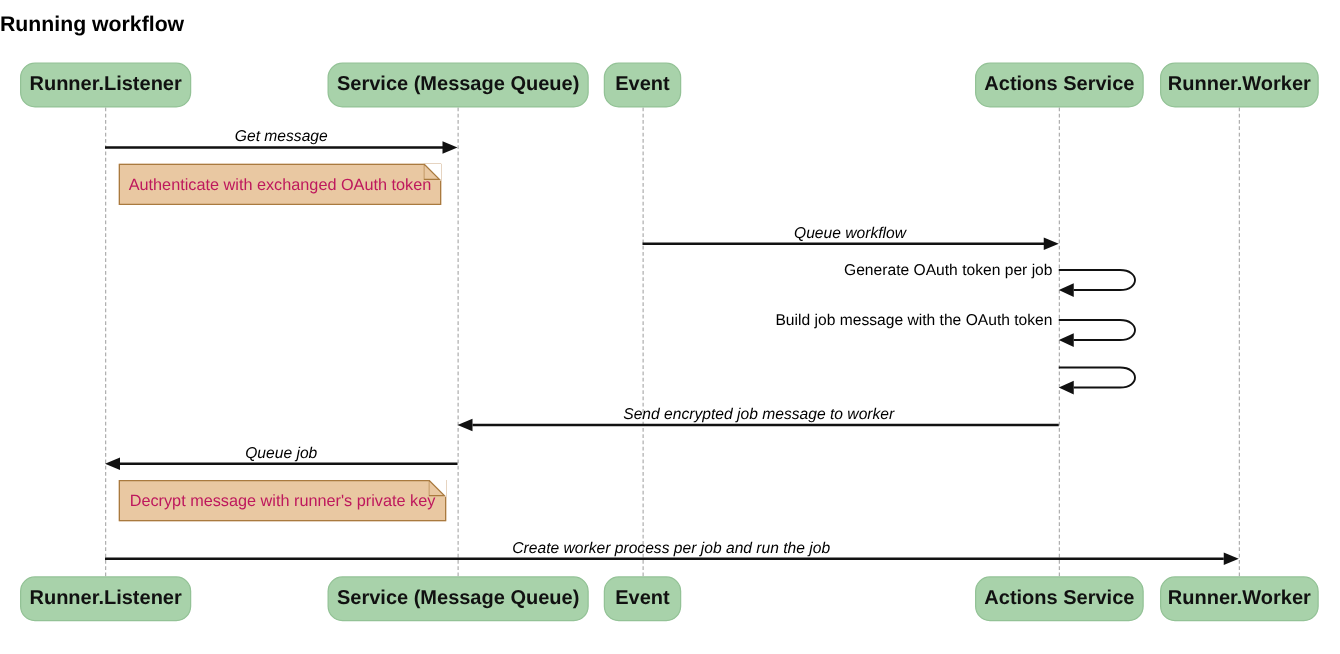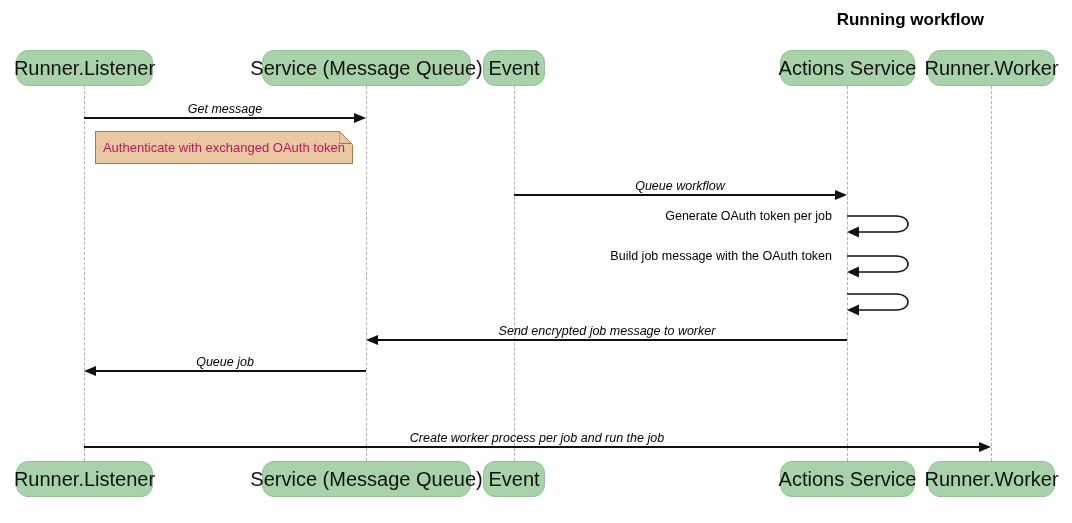--- a/index.html
+++ b/index.html
@@ -14,31 +14,32 @@
   #canvas{
     position:relative;
     width:1072px;height:523px;
     background:#ffffff;
     font-family:"Liberation Sans", sans-serif;
     color:#111;
     overflow:hidden;
   }
   .title{
     position:absolute;left:0;top:10px;width:984px;
-    text-align:right;font-size:17px;font-weight:bold;color:#000;
+    text-align:left;font-size:17px;font-weight:bold;color:#000;
   }
   .actor{
     position:absolute;height:36px;
     background:var(--actor-fill);
     border:1px solid var(--actor-border);
     border-radius:12px;
     display:flex;align-items:center;justify-content:center;
-    font-size:20px;color:#111;
+    font-size:16px;color:#111;
     box-sizing:border-box;
     white-space:nowrap;
+    font-weight:bold;
   }
   .lifeline{
     position:absolute;top:86px;height:375px;width:0;
     border-left:1px dashed var(--lifeline);
   }
   .msg-line{
     position:absolute;height:1.5px;background:var(--arrow);
   }
   .arrowhead-right{
     position:absolute;width:0;height:0;
@@ -50,21 +51,21 @@
     position:absolute;width:0;height:0;
     border-top:5px solid transparent;
     border-bottom:5px solid transparent;
     border-right:12px solid var(--arrow);
   }
   .msg-label{
     position:absolute;transform:translateX(-50%);
     font-size:12.5px;color:#000;white-space:nowrap;line-height:16px;font-style:italic;
   }
   .loop-label{
-    position:absolute;right:240px;text-align:right;
+    position:absolute;right:230px;text-align:right;
     font-size:12.5px;color:#000;white-space:nowrap;line-height:16px;
   }
   .self-loop{position:absolute;left:846px;width:70px;height:26px;}
   .self-loop path{stroke:var(--arrow);stroke-width:1.5;fill:none;}
   .self-loop polygon{fill:var(--arrow);}
   .note{
     position:absolute;
     background:var(--note-fill);
     border:1px solid var(--note-border);
     box-sizing:border-box;
@@ -136,20 +137,27 @@
   </svg>
 
   <div class="msg-label" style="left:607px;top:323px">Send encrypted job message to worker</div>
   <div class="msg-line" style="left:378px;top:339px;width:469px"></div>
   <div class="arrowhead-left" style="left:366px;top:335px"></div>
 
   <div class="msg-label" style="left:225px;top:354px">Queue job</div>
   <div class="msg-line" style="left:96px;top:370px;width:270px"></div>
   <div class="arrowhead-left" style="left:84px;top:366px"></div>
 
+  <div class="note" style="left:95px;top:384px;width:262px;height:33px">
+    <span>Decrypt message with runner's private key</span>
+    <svg class="fold" viewBox="0 0 14 14">
+      <path d="M0,0 L14,0 L14,14 Z" fill="#ffffff"></path>
+      <path d="M0,0 L12.5,12.5 L0,12.5 Z" style="fill:var(--note-fill);stroke:var(--note-border);stroke-width:1"></path>
+    </svg>
+  </div>
 
   <div class="msg-label" style="left:537px;top:430px">Create worker process per job and run the job</div>
   <div class="msg-line" style="left:84px;top:446px;width:895px"></div>
   <div class="arrowhead-right" style="left:979px;top:442px"></div>
 
   <div class="actor" style="left:16px;top:461px;width:137px">
       <span>Runner.Listener</span>
     </div>
   <div class="actor" style="left:262px;top:461px;width:209px">
       <span>Service (Message Queue)</span>

